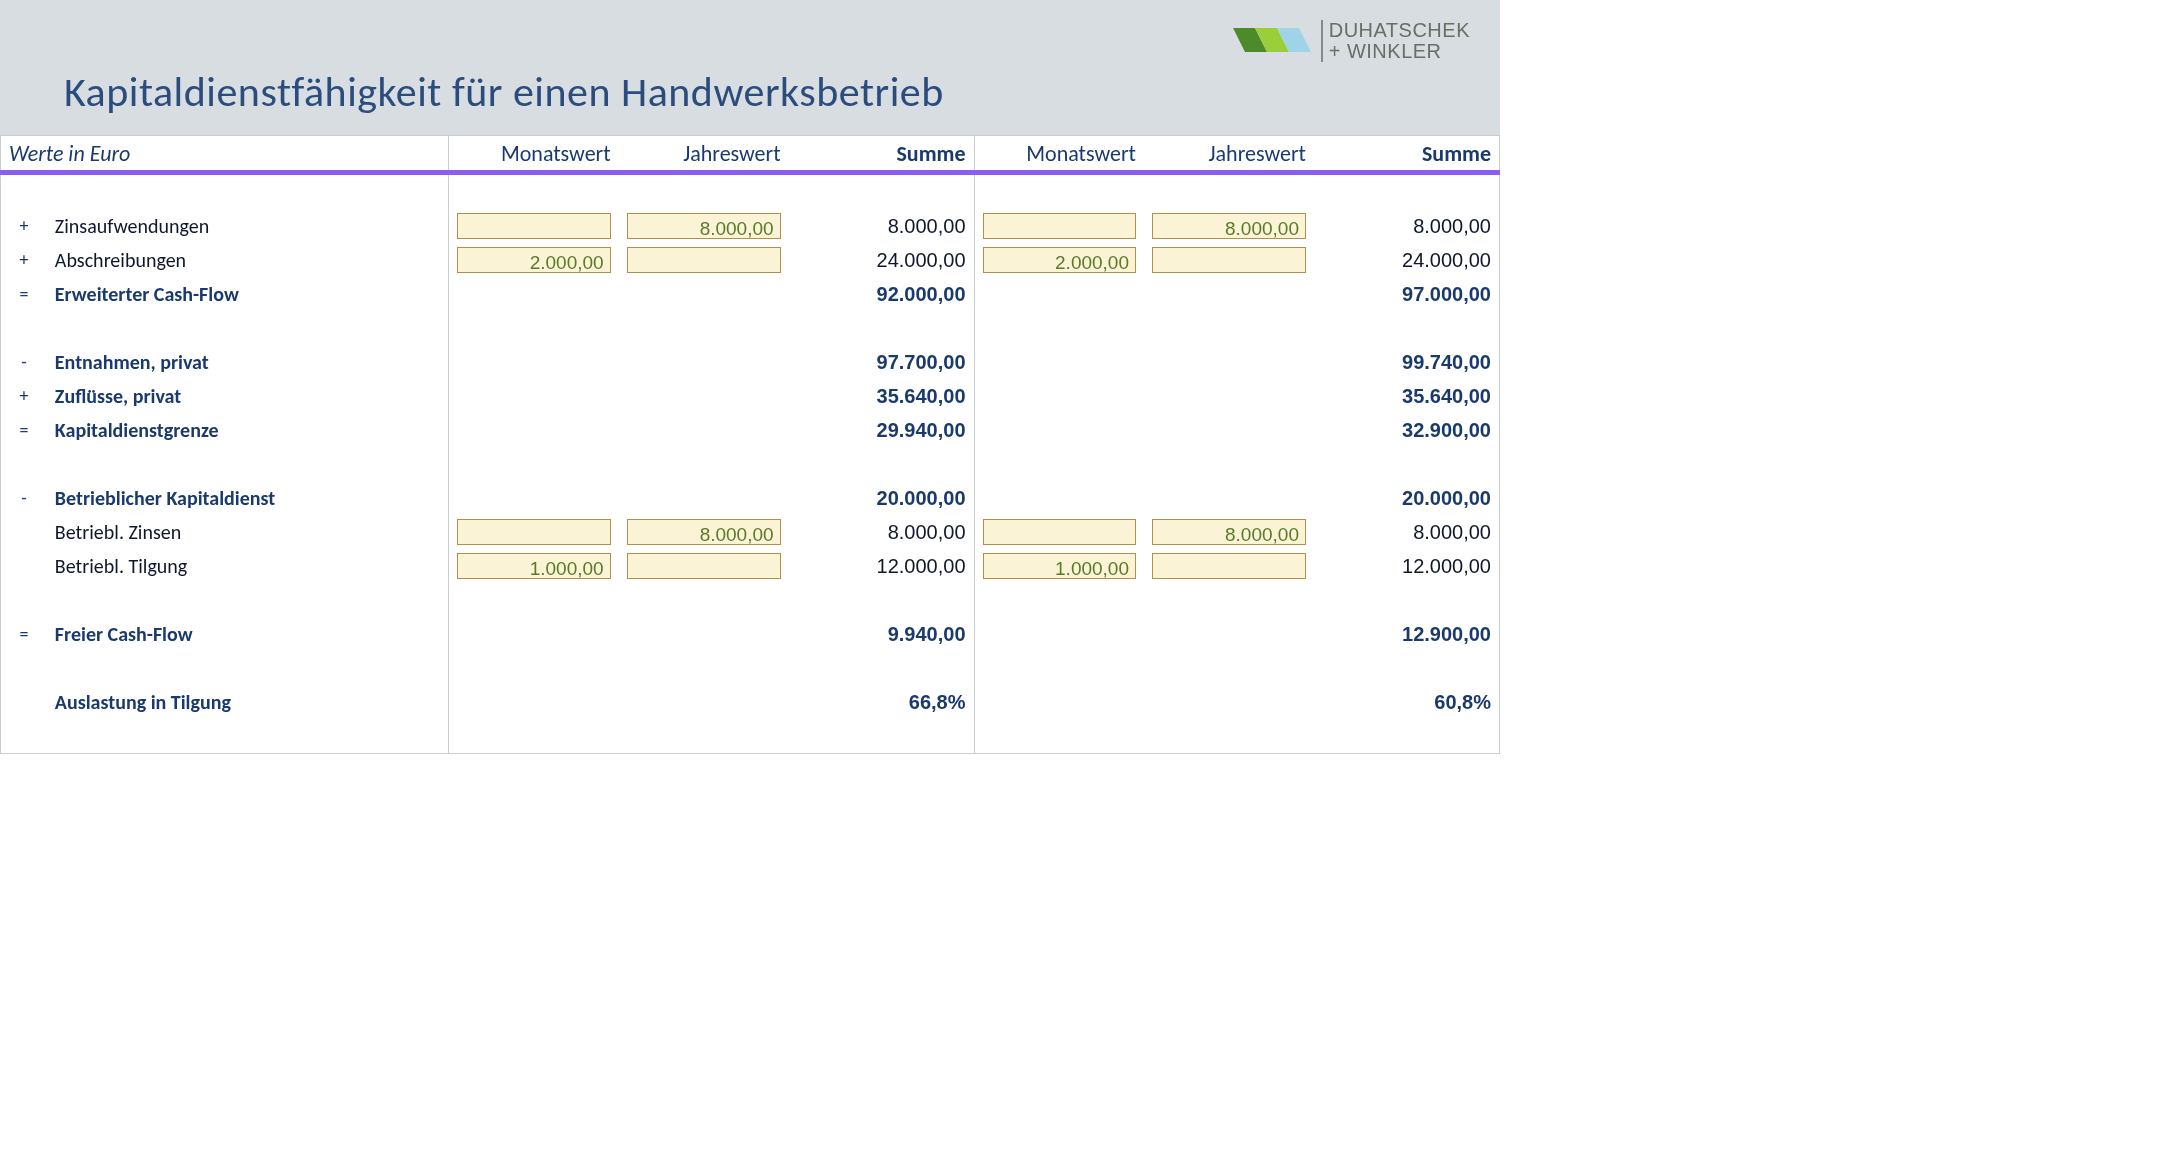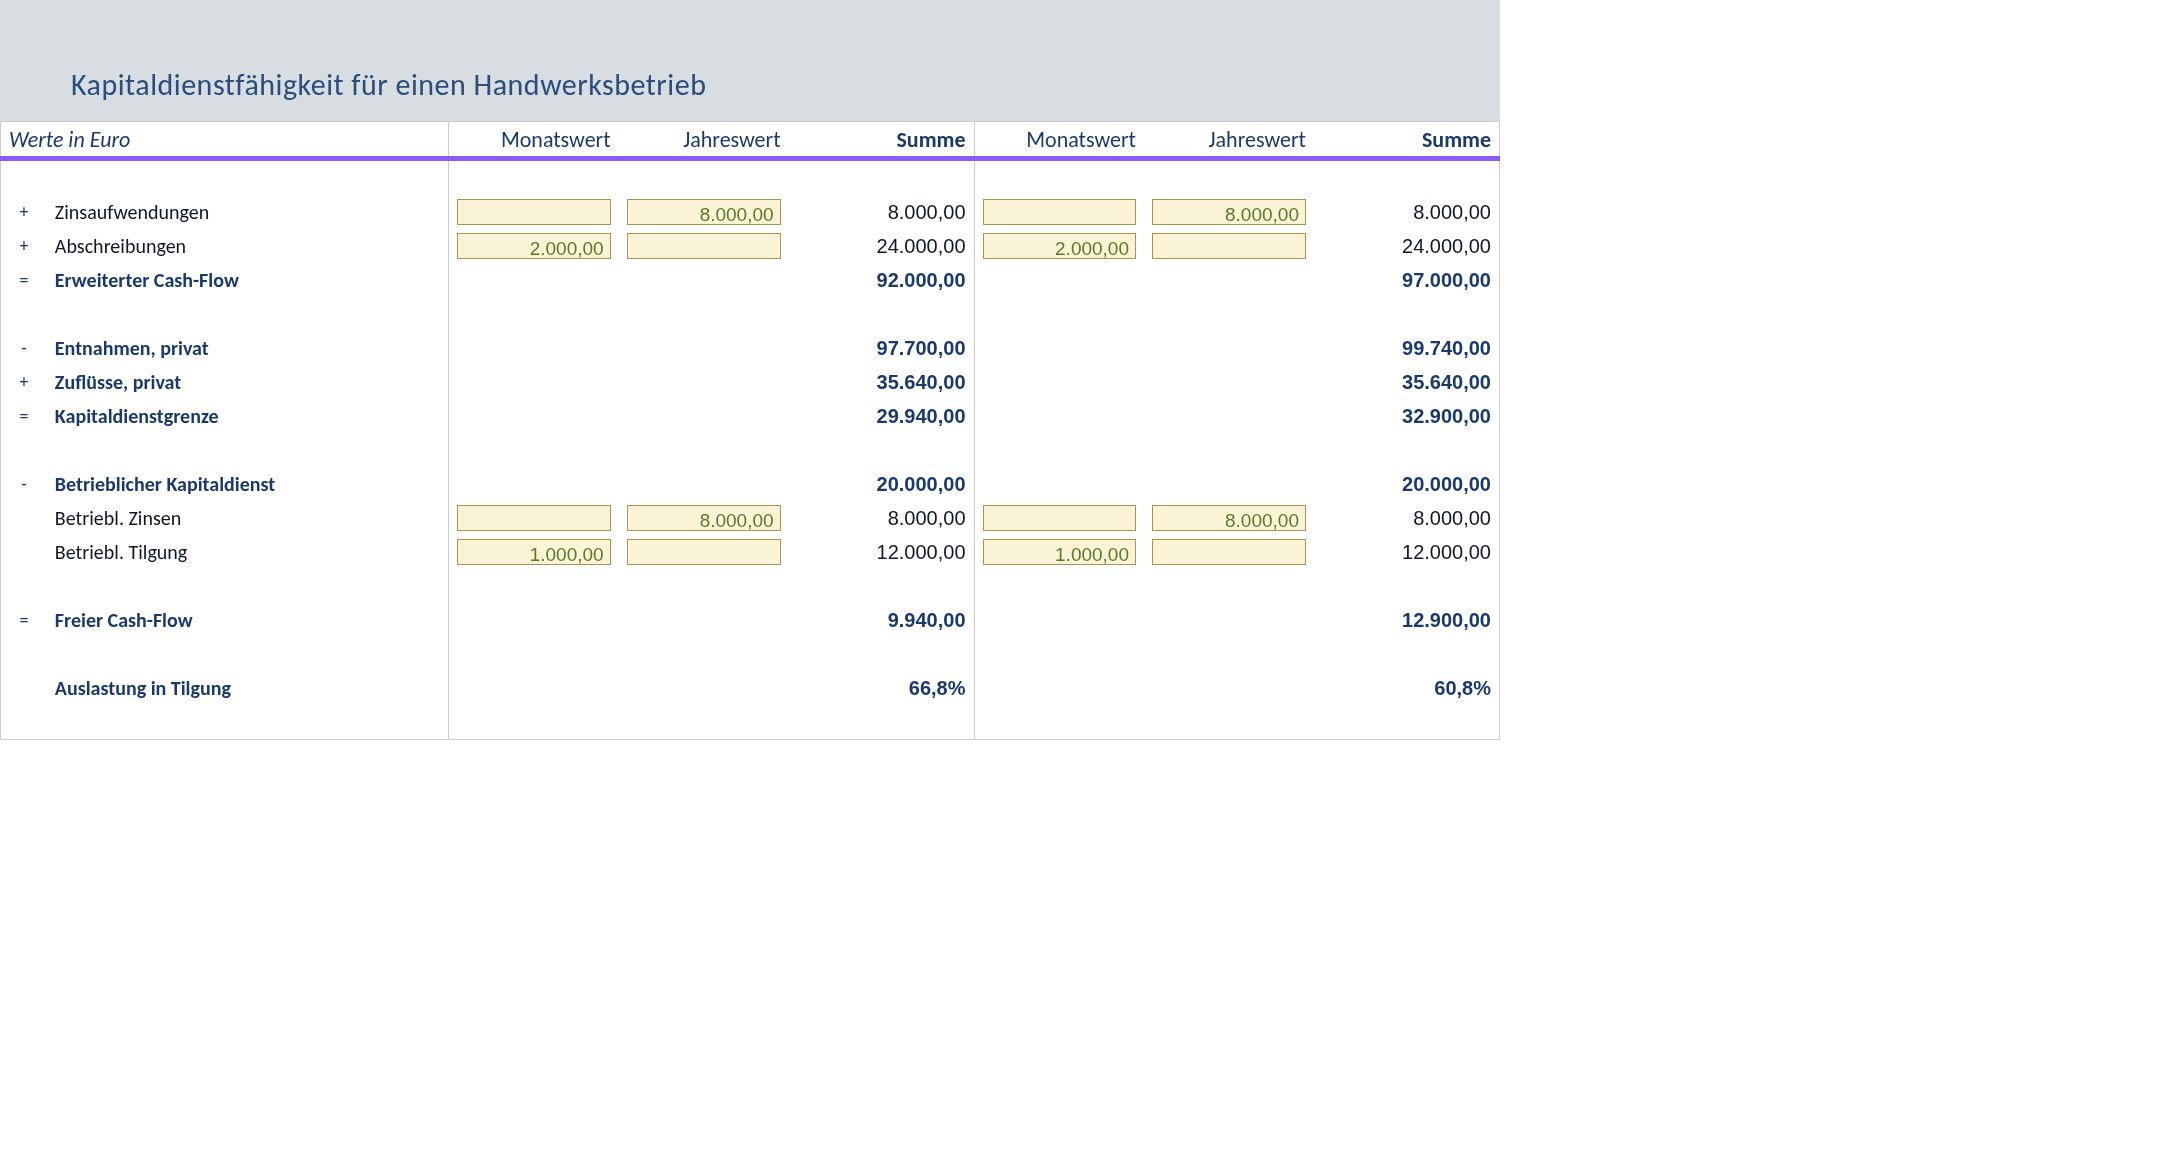--- a/index.html
+++ b/index.html
@@ -30,24 +30,24 @@
   .logo-text {
     font-family: "Segoe UI", Arial, sans-serif;
     font-size: 20px;
     line-height: 1.05;
     color: #6a6e64;
     letter-spacing: 0.5px;
     border-left: 2px solid #888;
     padding-left: 6px;
   }
   .title {
-    font-size: 30px;
+    font-size: 42px;
     font-weight: 300;
     color: #2b4d7e;
-    margin: 48px 0 8px 11px;
+    margin: 48px 0 8px 4px;
     letter-spacing: 0.5px;
   }
   .subtitle {
     text-align: right;
     font-size: 22px;
     color: #2b4d7e;
     padding: 6px 20px 6px 0;
     font-weight: 300;
   }
 
@@ -108,20 +108,31 @@
   .spacer-lg td { height: 26px; }
 
   .bottomline td { border-bottom: 1px solid #c9ccd0; height:6px;}
 </style>
 </head>
 <body>
 
 <div class="page">
 
   <div class="header">
+    <div class="logo">
+      <svg width="80" height="46" viewBox="0 0 80 46">
+        <polygon points="0,10 22,10 34,34 12,34" fill="#4d8a2a"></polygon>
+        <polygon points="22,10 44,10 56,34 34,34" fill="#9bcf3a"></polygon>
+        <polygon points="44,10 66,10 78,34 56,34" fill="#9fd4e8"></polygon>
+      </svg>
+      <div class="logo-text">
+        <div>DUHATSCHEK</div>
+        <div>+ WINKLER</div>
+      </div>
+    </div>
     <div class="title">Kapitaldienstfähigkeit für einen Handwerksbetrieb</div>
   </div>
 
   <table class="sheet">
     <colgroup>
       <col class="col-op">
       <col class="col-lbl">
       <col class="col-m">
       <col class="col-j">
       <col class="col-s">

